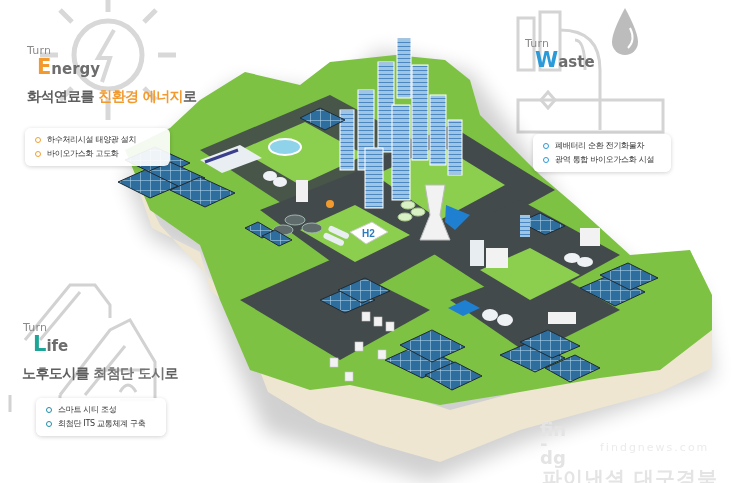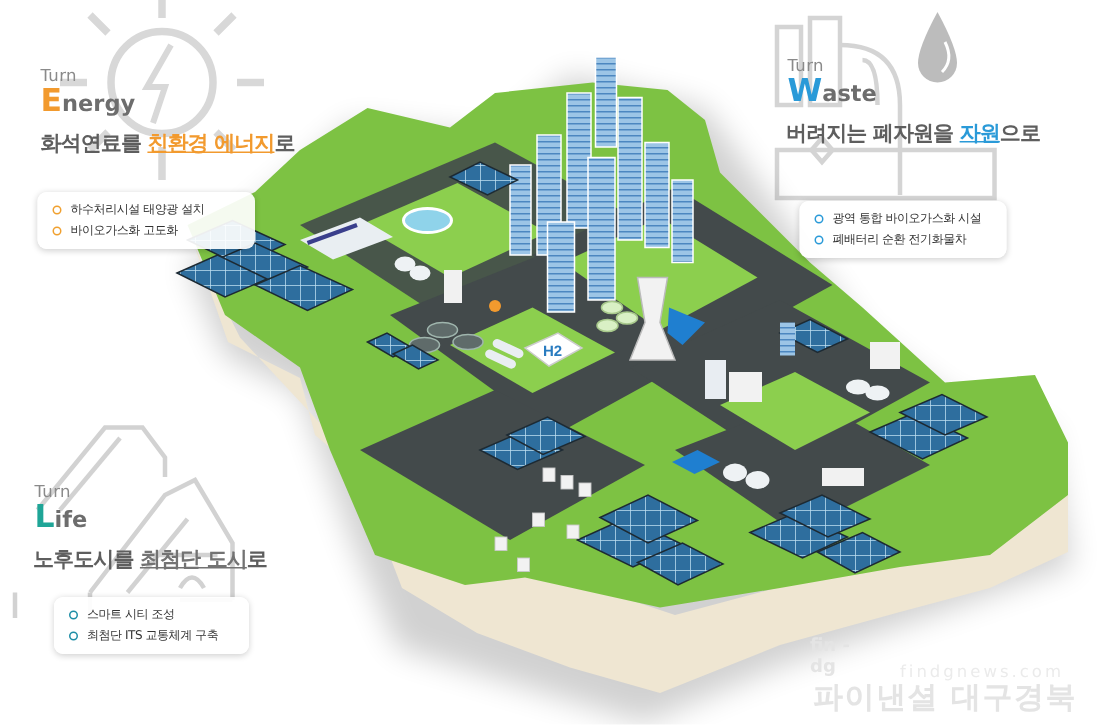--- a/index.html
+++ b/index.html
@@ -4,35 +4,35 @@
 <style>
   * { margin: 0; padding: 0; box-sizing: border-box; }
   html, body { width: 735px; height: 483px; overflow: hidden; background: #ffffff; }
   body { position: relative; font-family: "DejaVu Sans", "Liberation Sans", sans-serif; }
 
   .stage { position: absolute; left: 0; top: 0; width: 735px; height: 483px; }
   .map-svg { position: absolute; left: 0; top: 0; width: 735px; height: 483px; }
 
   .panel { position: absolute; }
   .turn { font-size: 11px; color: #8a8a8a; letter-spacing: 0.2px; line-height: 1; }
-  .word { font-size: 15px; font-weight: bold; color: #6d6d6d; line-height: 1; margin-top: 1px; }
+  .word { font-size: 15px; font-weight: bold; color: #6d6d6d; line-height: 1; margin-top: 1px; margin-left: 10px; }
   .word .cap { font-size: 21px; font-weight: bold; }
   .headline { font-size: 14px; font-weight: bold; color: #5e5e5e; line-height: 1.1; margin-top: 4px; white-space: nowrap; letter-spacing: -0.6px; }
-  .headline .hl { font-weight: bold; text-decoration: underline; }
+  .headline .hl { font-weight: bold; }
 
   .bullets {
     position: absolute; background: rgba(255,255,255,0.92);
     border-radius: 6px; box-shadow: 0 1px 4px rgba(0,0,0,0.18);
     padding: 5px 10px 5px 10px;
   }
   .bullet { display: flex; align-items: center; font-size: 8px; color: #333; line-height: 14px; white-space: nowrap; letter-spacing: -0.3px; }
   .dot { width: 6px; height: 6px; border-radius: 50%; border: 1.5px solid #f0a02f; margin-right: 6px; flex-shrink: 0; }
 
   .watermark { position: absolute; left: 540px; top: 423px; color: #e4e4e4; font-weight: bold; }
-  .wm-logo { font-size: 12px; line-height: 14px; display: inline-block; vertical-align: top; width: 30px; }
+  .wm-logo { font-size: 18px; line-height: 14px; display: inline-block; vertical-align: top; width: 30px; }
   .wm-name { font-size: 20px; letter-spacing: 1px; display: inline-block; vertical-align: top; margin-left: 2px; }
   .wm-url { position: absolute; left: 60px; top: 18px; font-size: 11px; letter-spacing: 2px; font-weight: normal; color: #ebebeb; }
 </style>
 </head>
 <body>
 
 <div class="stage">
 
   <svg class="map-svg" viewBox="0 0 735 483" xmlns="http://www.w3.org/2000/svg">
     <defs>
@@ -210,31 +210,28 @@
         <span>바이오가스화 고도화</span>
       </div>
   </div>
 
   <div class="panel" style="left:525px; top:38px;">
     <div class="turn">Turn</div>
     <div class="word">
       <span class="cap" style="color:#2a9ad8">W</span><span>aste</span>
     </div>
   </div>
-  <div class="headline" style="position:absolute; left:524px; top:78px;">
-    <span>버려지는 폐자원을 </span><span class="hl" style="color:#2a9ad8">자원</span><span>으로</span>
-  </div>
   <div class="bullets" style="left:533px; top:134px; width:138px;">
+    <div class="bullet">
+        <span class="dot" style="border-color:#2a9ad8"></span>
+        <span>폐배터리 순환 전기화물차</span>
+      </div>
     <div class="bullet">
         <span class="dot" style="border-color:#2a9ad8"></span>
         <span>광역 통합 바이오가스화 시설</span>
-      </div>
-    <div class="bullet">
-        <span class="dot" style="border-color:#2a9ad8"></span>
-        <span>폐배터리 순환 전기화물차</span>
       </div>
   </div>
 
   <div class="panel" style="left:23px; top:322px;">
     <div class="turn">Turn</div>
     <div class="word">
       <span class="cap" style="color:#1fa597">L</span><span>ife</span>
     </div>
   </div>
   <div class="headline" style="position:absolute; left:22px; top:362px;">

